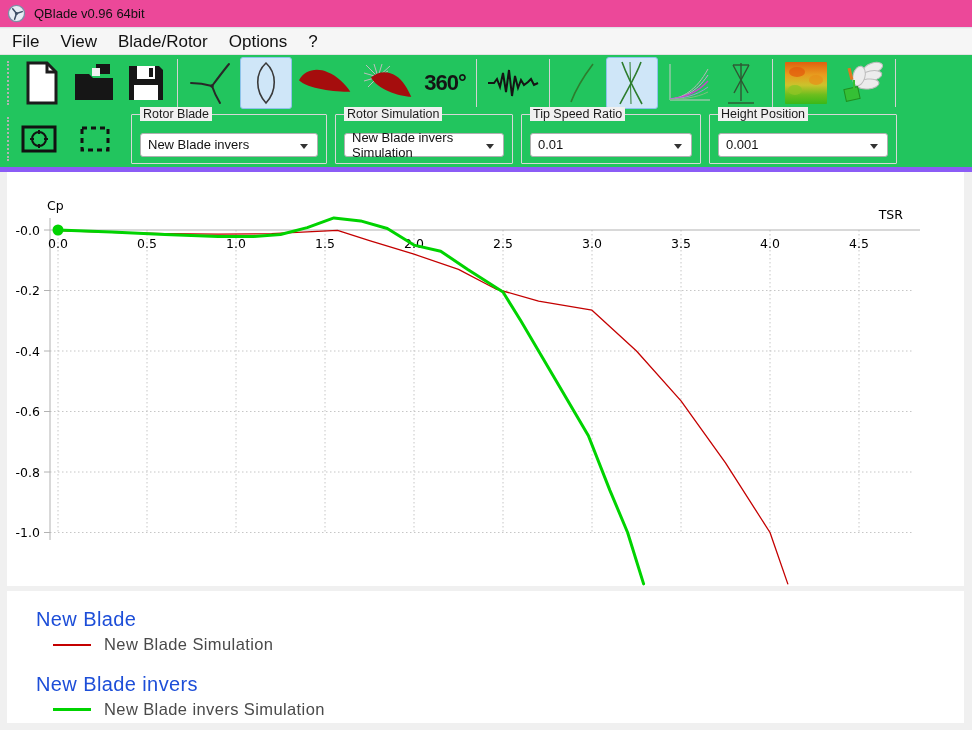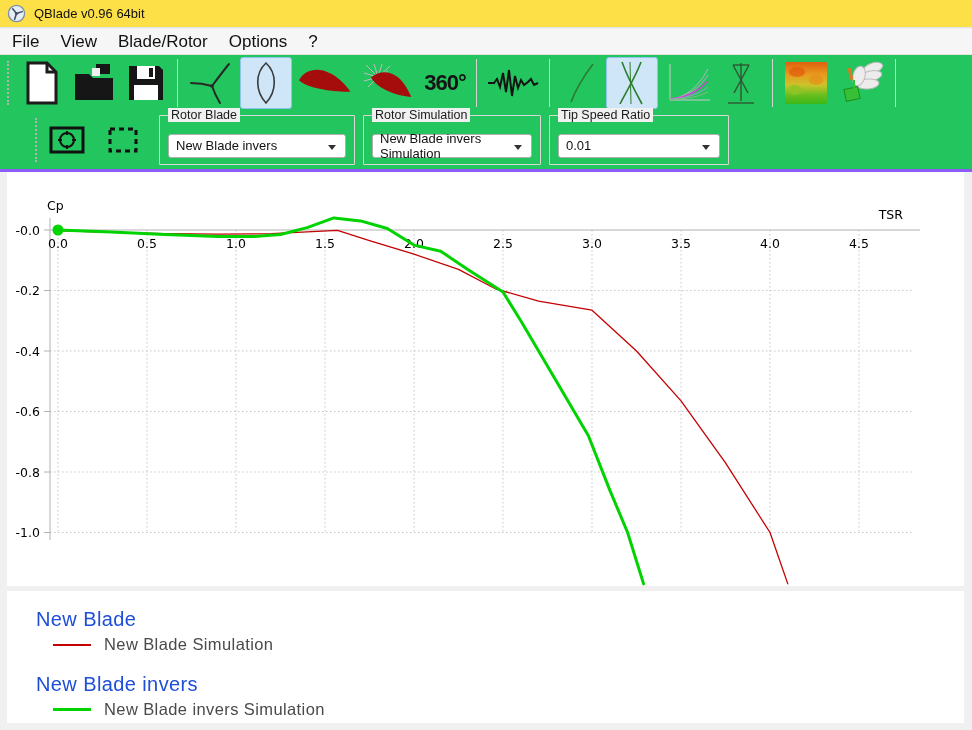--- a/index.html
+++ b/index.html
@@ -2,36 +2,36 @@
 <html><head>
 <meta charset="utf-8">
 <style>
   * { margin:0; padding:0; box-sizing:border-box; }
   html,body { width:972px; height:730px; overflow:hidden;
               font-family:"Liberation Sans", sans-serif; background:#f0f0f0; }
   .app { position:relative; width:972px; height:730px; background:#f0f0f0; }
 
   
   .titlebar { position:absolute; top:0; left:0; right:0; height:28px;
-              background:#fde047; display:flex; align-items:center;
+              background:#ec4899; display:flex; align-items:center;
               border-bottom:1px solid #dfe3ea; }
   .titlebar .appicon { margin-left:7px; width:19px; height:19px; }
   .titlebar .title { margin-left:8px; font-size:13px; color:#111; }
 
   
   .menubar { position:absolute; top:29px; left:0; right:0; height:25px;
              background:#f6f6f6; display:flex; align-items:center;
              font-size:17px; color:#111; }
   .menubar .mitem { padding:3px 10px; margin-left:1px; cursor:default; }
   .menubar .mitem:first-child { margin-left:2px; }
 
   
   .toolbar { position:absolute; left:0; right:0; background:#22c55e; display:flex; align-items:center; }
   .tb1 { top:54px; height:56px; border-top:1px solid #e3e3e3; }
-  .tb2 { top:110px; height:62px; border-bottom:3px solid #8b5cf6;padding-left:28px; }
+  .tb2 { top:110px; height:62px; border-bottom:5px solid #8b5cf6; }
   .grip { width:4px; height:44px; border-left:2px dotted #b3b3b3; margin:0 6px 0 7px; }
   .tsep { width:1px; height:48px; background:#d2d2d2; margin:0 6px; }
   .tbtn { height:52px; min-width:50px; padding:0 3px; display:flex; align-items:center;
           justify-content:center; border:1px solid transparent; border-radius:3px; }
   .tbtn.sel { background:#cfe6f8; border-color:#8ec3ea; }
   .lbl360 { font-size:22px; font-weight:bold; letter-spacing:-1px; color:#141414;
             font-family:"Liberation Sans", sans-serif; }
 
   
   .gbox { position:relative; border:1px solid #d7d7d7; border-radius:1px;
@@ -290,20 +290,27 @@
     </div>
 
     <div class="gbox" style="width:180px">
       <span class="glabel">Tip Speed Ratio</span>
       <div class="combo">
         <span>0.01</span>
         <span class="arrow"></span>
       </div>
     </div>
 
+    <div class="gbox" style="width:188px">
+      <span class="glabel">Height Position</span>
+      <div class="combo">
+        <span>0.001</span>
+        <span class="arrow"></span>
+      </div>
+    </div>
   </div>
 
   <div class="content">
     <div class="chart-panel">
       <svg id="plot" width="957" height="414" viewBox="0 0 957 414">
           <line x1="51" y1="58" x2="51" y2="361" class="grid"></line>
           <line x1="140" y1="58" x2="140" y2="361" class="grid"></line>
           <line x1="229" y1="58" x2="229" y2="361" class="grid"></line>
           <line x1="318" y1="58" x2="318" y2="361" class="grid"></line>
           <line x1="407" y1="58" x2="407" y2="361" class="grid"></line>

